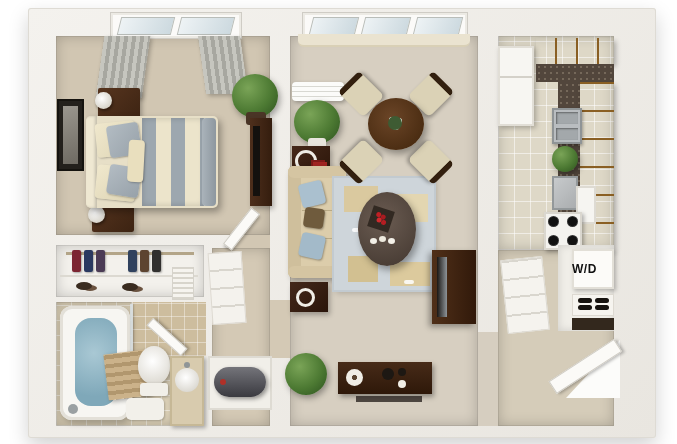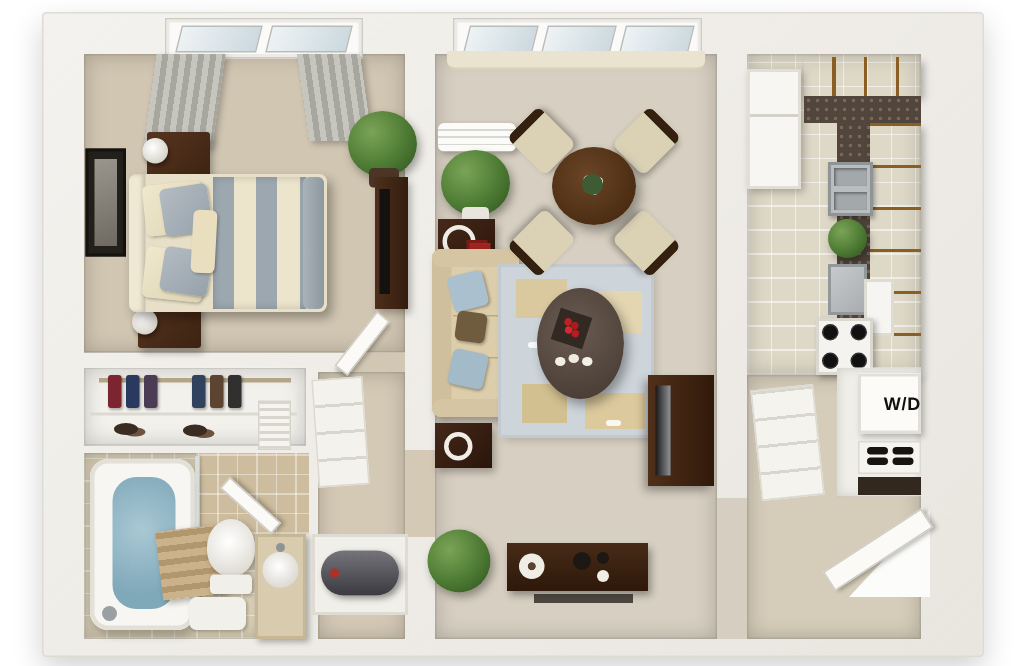--- a/index.html
+++ b/index.html
@@ -180,21 +180,21 @@
   .stove{left:544px;top:212px;width:38px;height:38px;background:#f4f3ef;box-shadow:inset 0 0 0 2px #dad7cf, 2px 2px 4px rgba(0,0,0,.3);}
   .burner{position:absolute;width:11px;height:11px;border-radius:50%;background:radial-gradient(circle,#111 55%,#333 60%,#111);}
   .b1{left:4px;top:4px;} .b2{right:4px;top:4px;} .b3{left:4px;bottom:4px;} .b4{right:4px;bottom:4px;}
   .microwave{left:576px;top:186px;width:20px;height:38px;background:#f6f5f1;box-shadow:inset 0 0 0 2px #dedbd3;}
 
   
   .pantry{left:504px;top:258px;width:40px;height:72px;background:#f5f3ee;border:1px solid #dcd9d1;transform:rotate(-6deg);
           background-image:repeating-linear-gradient(0deg,transparent 0 16px,#d9d6ce 16px 18px);}
   .wd-alcove{left:558px;top:245px;width:56px;height:86px;background:#f0eee8;box-shadow:inset 0 0 8px rgba(0,0,0,.15);}
   .wd-unit{left:572px;top:249px;width:42px;height:40px;background:#fcfbf8;box-shadow:inset 0 0 0 2px #e2dfd7, 2px 2px 4px rgba(0,0,0,.25);
-           display:flex;align-items:center;justify-content:flex-end;}
+           display:flex;align-items:center;justify-content:flex-start;}
   .wd-label{font-weight:700;font-size:12px;color:#111;letter-spacing:.5px;}
   .shoe-shelf{left:572px;top:294px;width:42px;height:22px;background:#f6f4ef;box-shadow:inset 0 0 0 1px #ddd9d1;}
   .shoe-sm{position:absolute;width:14px;height:5px;border-radius:3px;background:#17130f;box-shadow:0 7px 0 #17130f;}
   .dark-shelf{left:572px;top:318px;width:42px;height:12px;background:#33281d;}
   .door-swing{left:566px;top:340px;width:54px;height:58px;background:#fcfcfa;
               clip-path:polygon(100% 0,100% 100%,0 100%);}
   .door-entry{left:552px;top:378px;width:76px;height:13px;transform:rotate(-33deg);transform-origin:4px 50%;} .z2{z-index:2;}
 </style>
 </head>
 <body>

